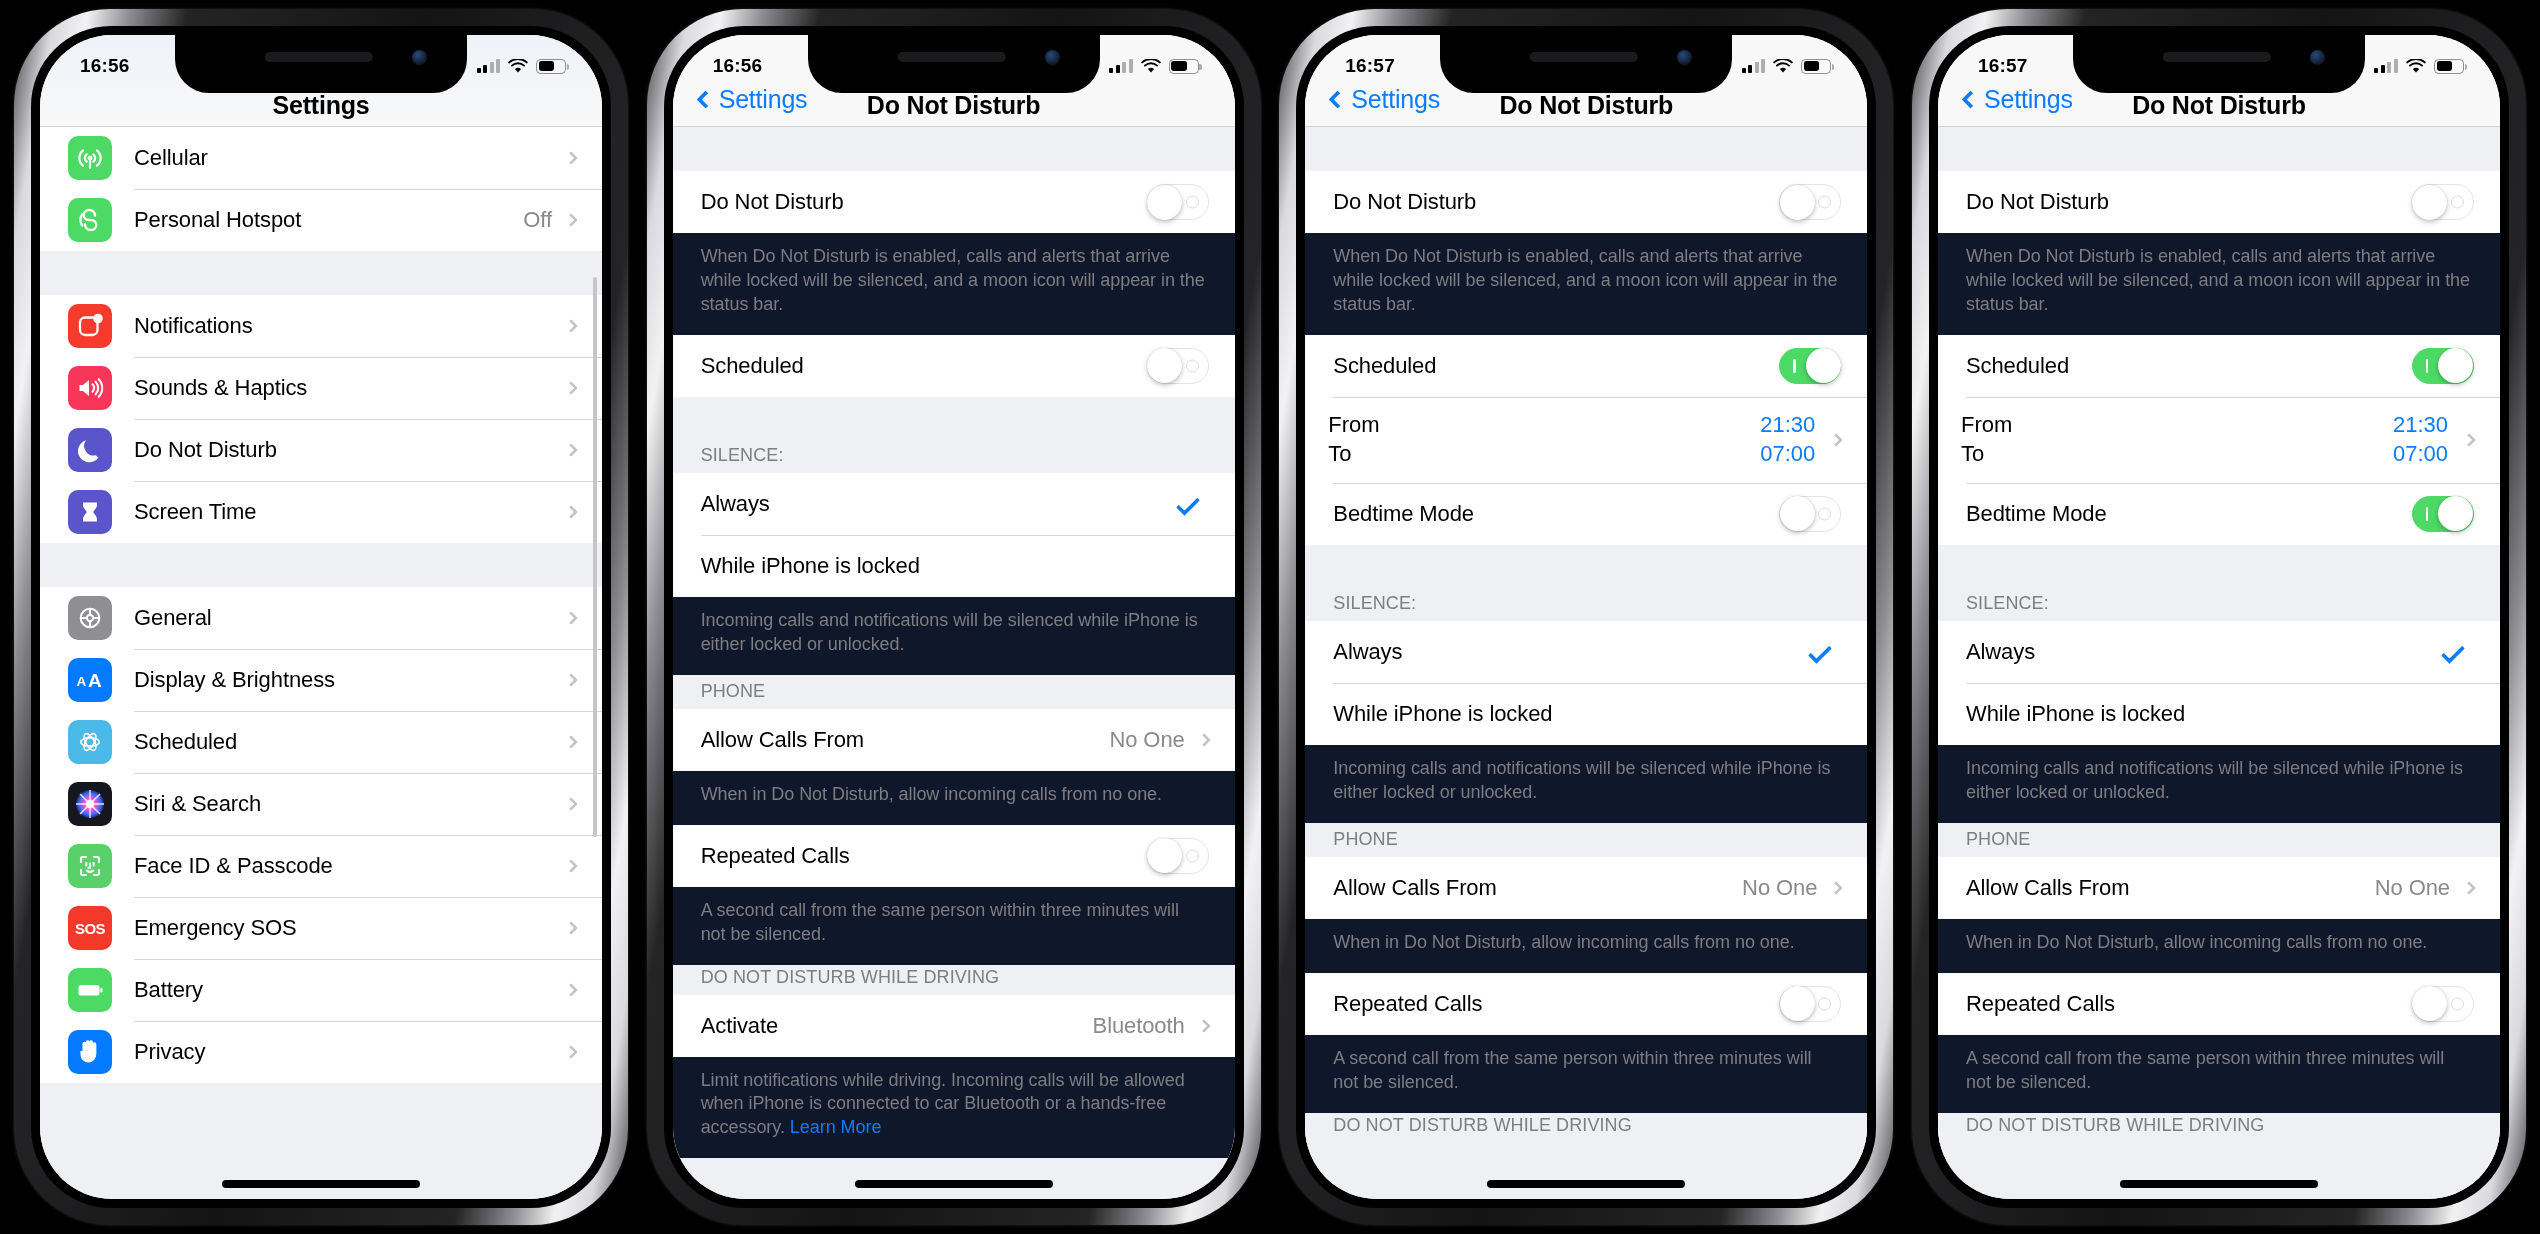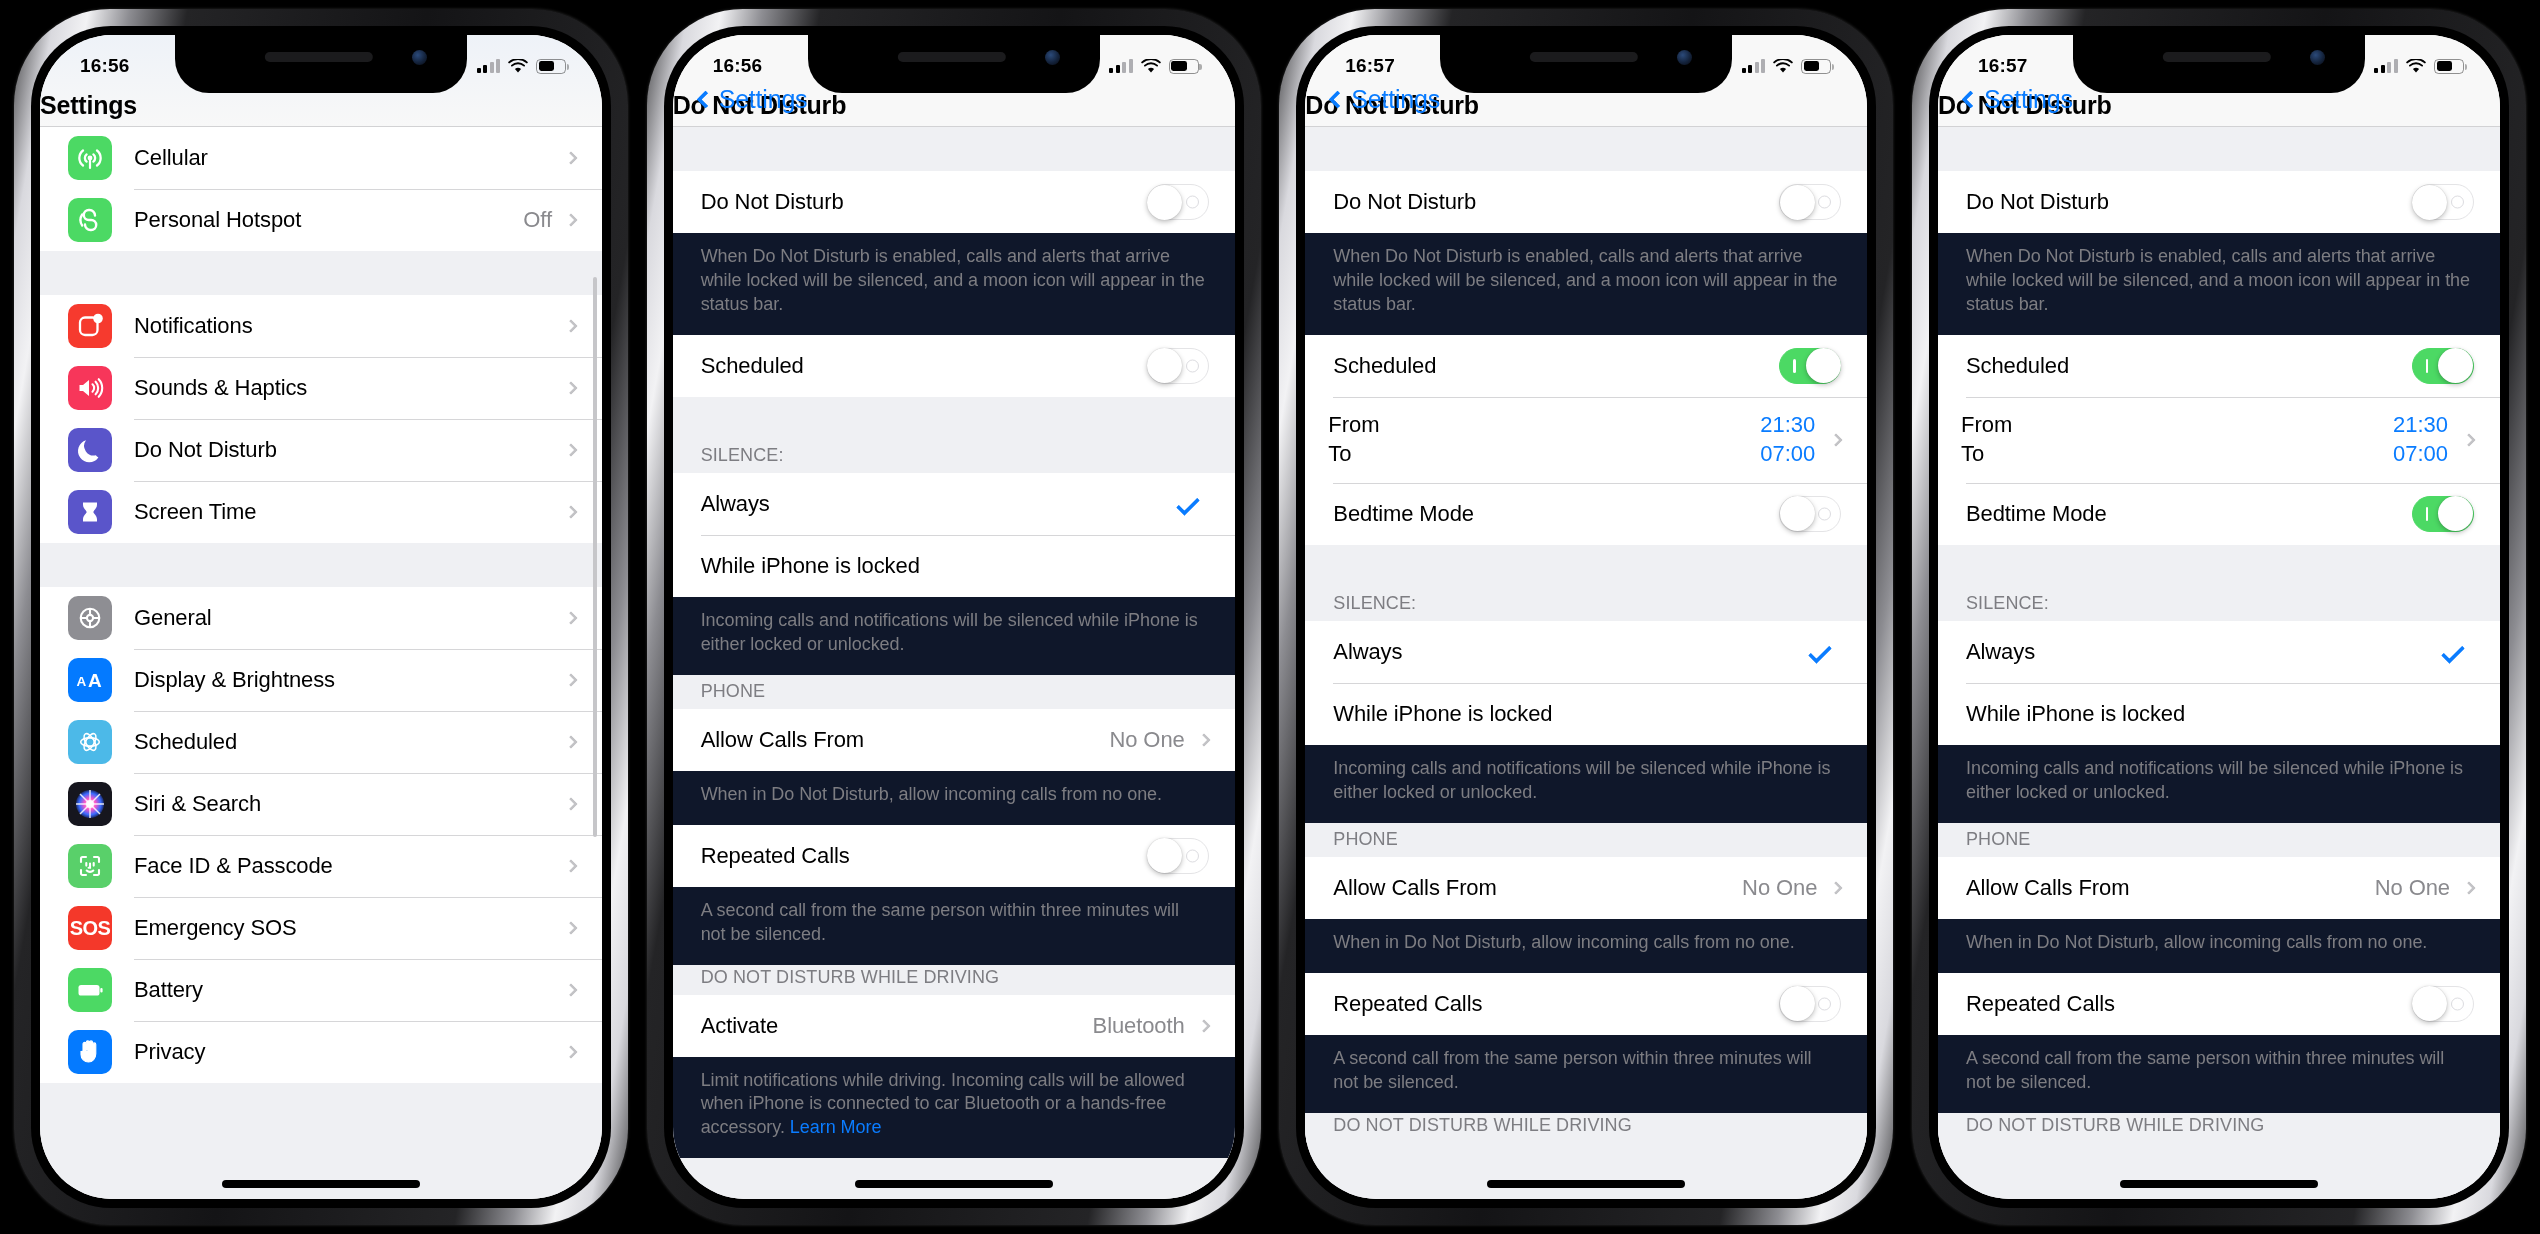--- a/index.html
+++ b/index.html
@@ -112,21 +112,21 @@
 
   
   .navbar {
     position: relative;
     height: 92px;
     padding-top: 50px;
     background: #f8f8f8;
     border-bottom: 1px solid #d2d2d4;
     display: flex;
     align-items: center;
-    justify-content: flex-start;
+    justify-content: center;
     z-index: 20;
   }
   .navbar.large { background: linear-gradient(180deg,#eef2f8 0%,#f8f8f8 100%); }
   .nav-title {
     font-size: 25px;
     font-weight: bold;
     color: #000;
     letter-spacing: -0.2px;
   }
   .nav-back {
@@ -490,21 +490,21 @@
                       <path d="M22 19.5v4.3h-1.4"></path>
                       <path d="M18.7 26.5a4.6 4.6 0 0 0 6.6 0"></path>
                     </g>
                   </svg>
             </div>
             <div class="label">Face ID &amp; Passcode</div>
             <div class="chev-right"></div>
           </div>
           <div class="row icon-row">
             <div class="ic" style="background:#f4382a">
-              <span style="font-size:20px;font-weight:bold;letter-spacing:-0.5px;">SOS</span>
+              <span style="font-size:15px;font-weight:bold;letter-spacing:-0.5px;">SOS</span>
             </div>
             <div class="label">Emergency SOS</div>
             <div class="chev-right"></div>
           </div>
           <div class="row icon-row">
             <div class="ic" style="background:#4cd964">
               <svg viewBox="0 0 44 44" width="44" height="44">
                     <rect x="10.5" y="17" width="21" height="10.5" rx="2.6" fill="#fff"></rect>
                     <rect x="32.3" y="20" width="2.3" height="4.6" rx="1.1" fill="#fff"></rect>
                   </svg>

